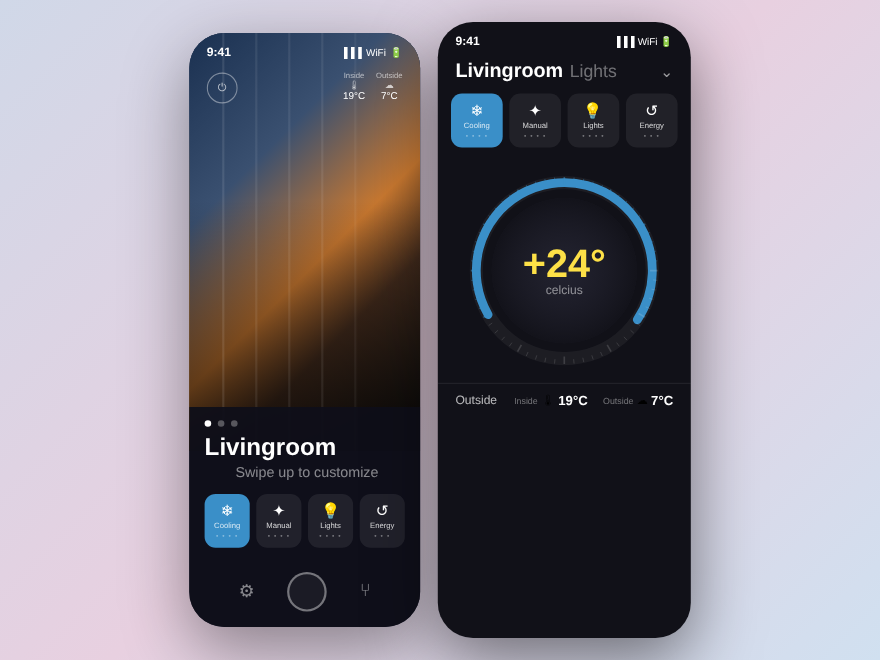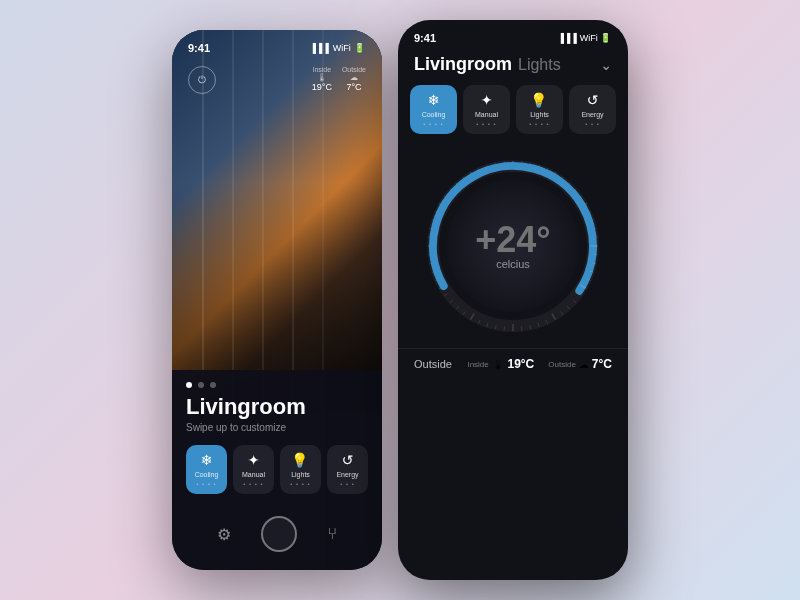--- a/index.html
+++ b/index.html
@@ -152,22 +152,23 @@
 
     .room-title {
       color: white;
       font-size: 22px;
       font-weight: 700;
       margin-bottom: 2px;
     }
 
     .room-subtitle {
       color: rgba(255,255,255,0.5);
-      font-size: 10px;
+      font-size: 13px;
       margin-bottom: 12px;
+      margin-left: 28px;
     }
 
     .control-buttons {
       display: flex;
       gap: 6px;
       margin-bottom: 14px;
     }
 
     .ctrl-btn {
       flex: 1;
@@ -343,21 +344,21 @@
     }
 
     .dial-center {
       position: absolute;
       top: 50%; left: 50%;
       transform: translate(-50%, -50%);
       text-align: center;
     }
 
     .dial-temp {
-      color: #737373;
+      color: #fde047;
       font-size: 36px;
       font-weight: 700;
       line-height: 1;
     }
 
     .dial-unit {
       color: rgba(255,255,255,0.5);
       font-size: 11px;
     }
 

